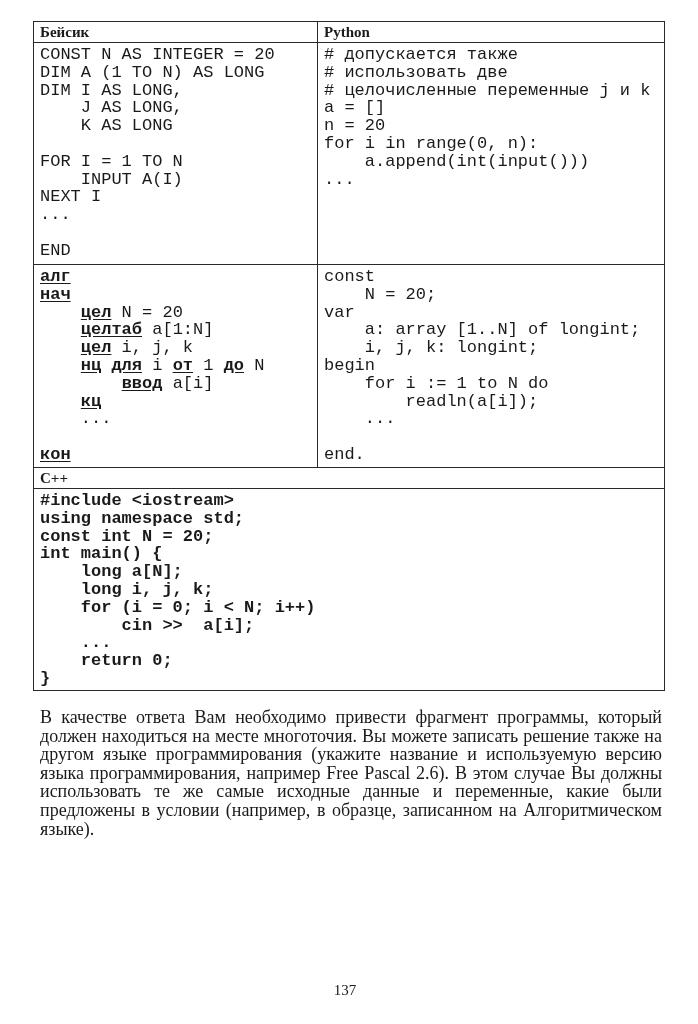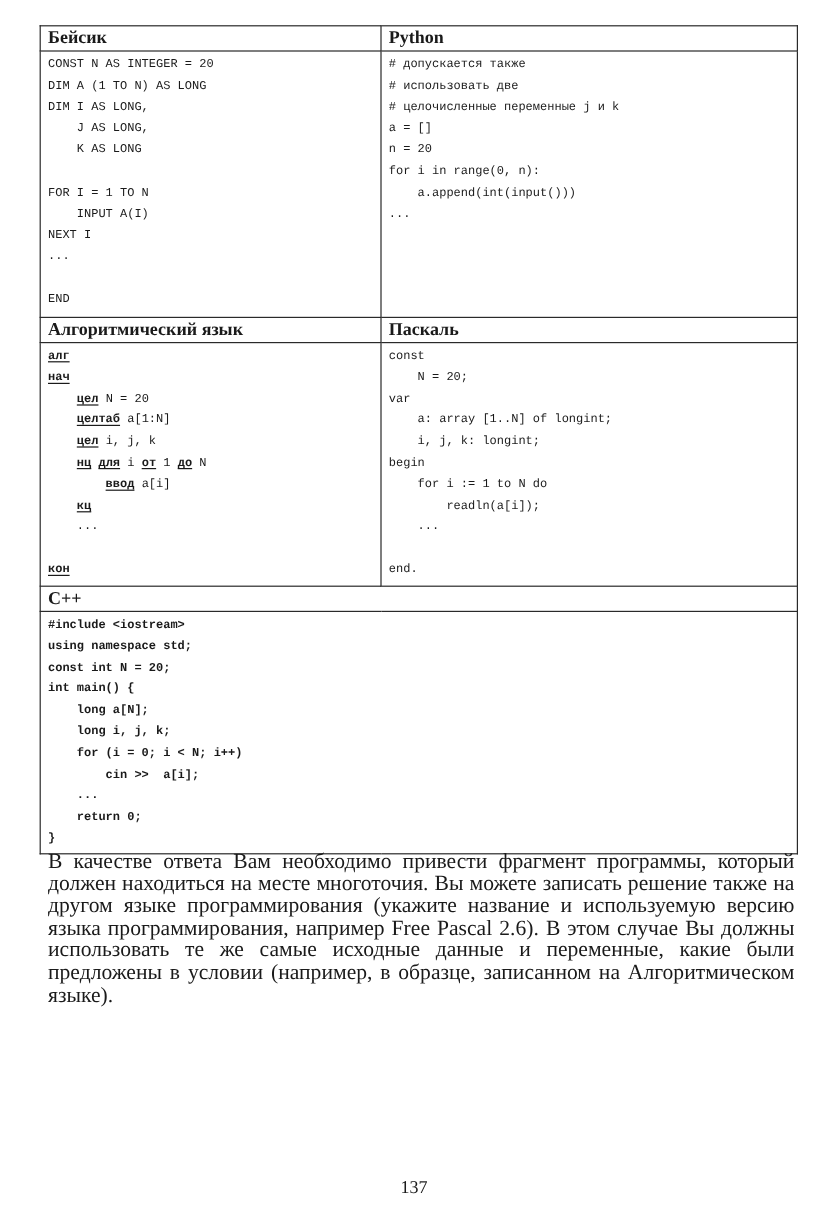--- a/index.html
+++ b/index.html
@@ -35,21 +35,21 @@
     .lang-header {
       font-family: "Liberation Serif", serif;
       font-weight: bold;
       font-size: 15px;
       line-height: 19px;
       padding: 1px 6px 0 6px;
       height: 19px;
     }
     .code {
       font-family: "Liberation Mono", monospace;
-      font-size: 10px;
+      font-size: 17px;
       line-height: 17.8px;
       padding: 3px 6px 2px 6px;
       white-space: pre;
       margin: 0;
     }
     .code-line {
       display: block;
       height: 17.8px;
       white-space: pre;
     }
@@ -103,28 +103,20 @@
     <tr>
       <td>
         <div class="code code-basic"><span class="code-line">CONST N AS INTEGER = 20</span><span class="code-line">DIM A (1 TO N) AS LONG</span><span class="code-line">DIM I AS LONG,</span><span class="code-line">    J AS LONG,</span><span class="code-line">    K AS LONG</span><span class="code-line"></span><span class="code-line">FOR I = 1 TO N</span><span class="code-line">    INPUT A(I)</span><span class="code-line">NEXT I</span><span class="code-line">...</span><span class="code-line"></span><span class="code-line">END</span></div>
       </td>
       <td>
         <div class="code code-python"><span class="code-line"># допускается также</span><span class="code-line"># использовать две</span><span class="code-line"># целочисленные переменные j и k</span><span class="code-line">a = []</span><span class="code-line">n = 20</span><span class="code-line">for i in range(0, n):</span><span class="code-line">    a.append(int(input()))</span><span class="code-line">...</span></div>
       </td>
     </tr>
     <tr>
       <td>
-        <div class="lang-header">Алгоритмический язык</div>
-      </td>
-      <td>
-        <div class="lang-header">Паскаль</div>
-      </td>
-    </tr>
-    <tr>
-      <td>
         <div class="code code-alg"><span class="code-line"><span class="kw">алг</span></span><span class="code-line"><span class="kw">нач</span></span><span class="code-line"><span>    </span><span class="kw">цел</span><span> N = 20</span></span><span class="code-line"><span>    </span><span class="kw">целтаб</span><span> a[1:N]</span></span><span class="code-line"><span>    </span><span class="kw">цел</span><span> i, j, k</span></span><span class="code-line"><span>    </span><span class="kw">нц</span><span> </span><span class="kw">для</span><span> i </span><span class="kw">от</span><span> 1 </span><span class="kw">до</span><span> N</span></span><span class="code-line"><span>        </span><span class="kw">ввод</span><span> a[i]</span></span><span class="code-line"><span>    </span><span class="kw">кц</span></span><span class="code-line"><span>    ...</span></span><span class="code-line"><span></span></span><span class="code-line"><span class="kw">кон</span></span></div>
       </td>
       <td>
         <div class="code code-pascal"><span class="code-line">const</span><span class="code-line">    N = 20;</span><span class="code-line">var</span><span class="code-line">    a: array [1..N] of longint;</span><span class="code-line">    i, j, k: longint;</span><span class="code-line">begin</span><span class="code-line">    for i := 1 to N do</span><span class="code-line">        readln(a[i]);</span><span class="code-line">    ...</span><span class="code-line"></span><span class="code-line">end.</span></div>
       </td>
     </tr>
     <tr>
       <td colspan="2">
         <div class="lang-header">C++</div>
       </td>

